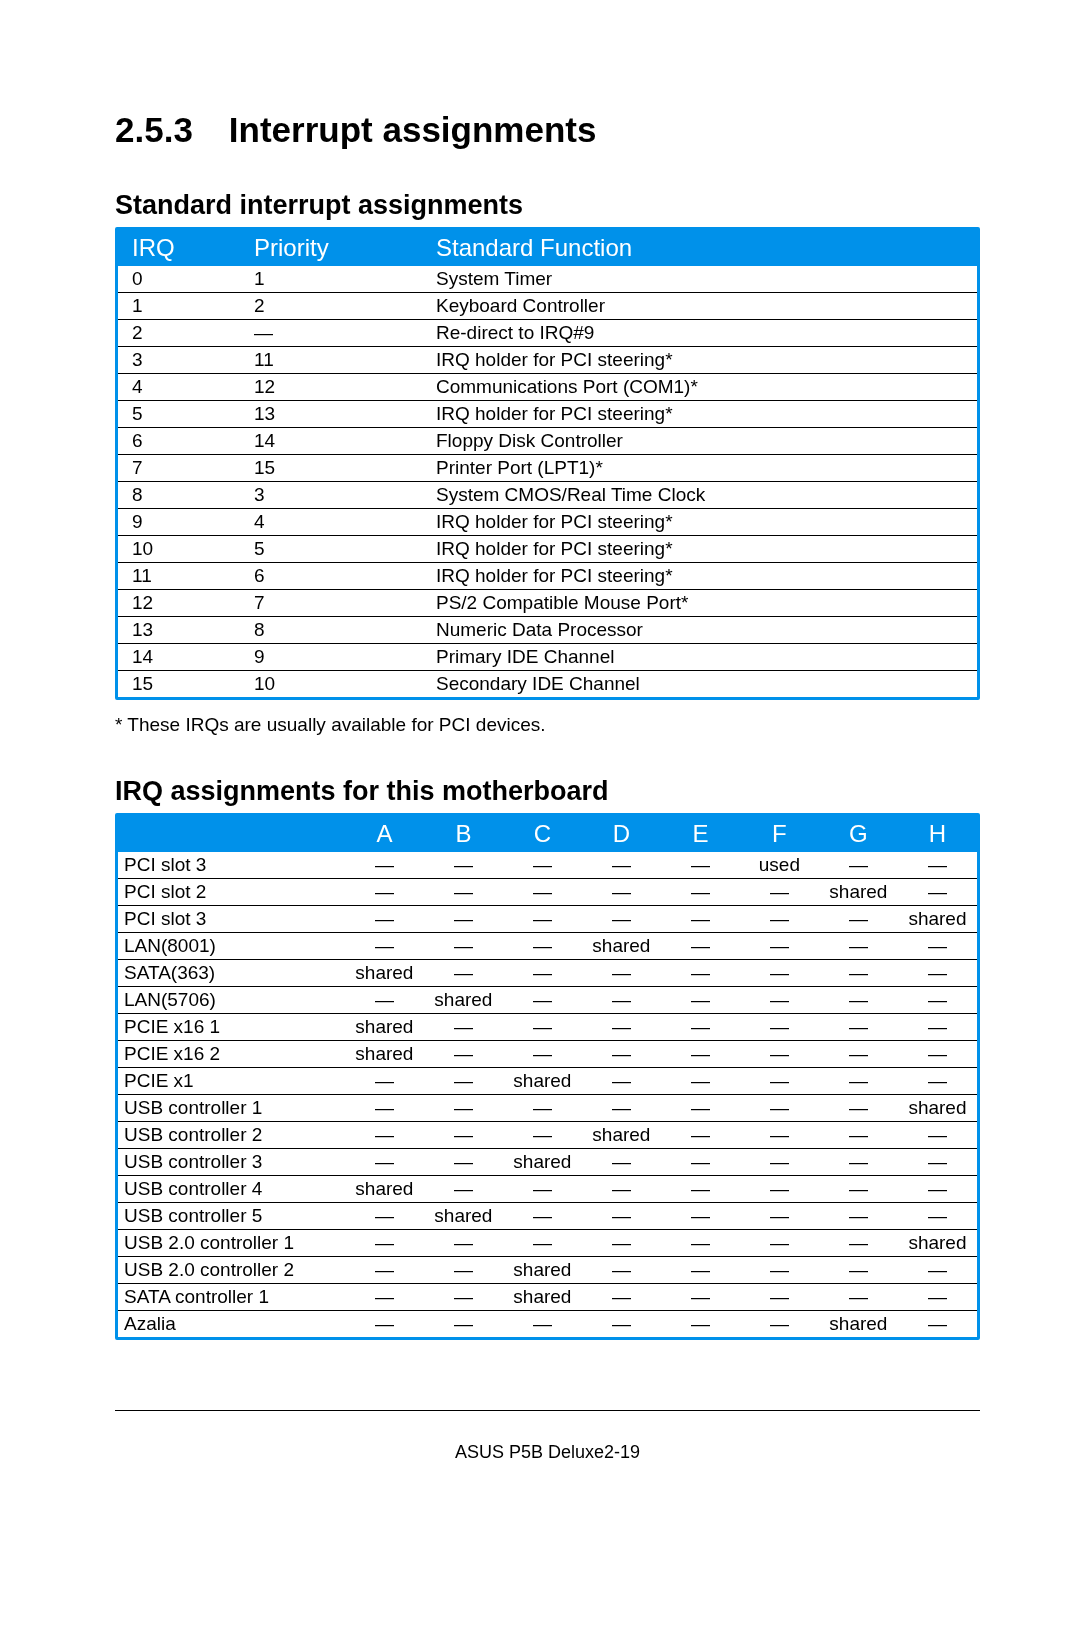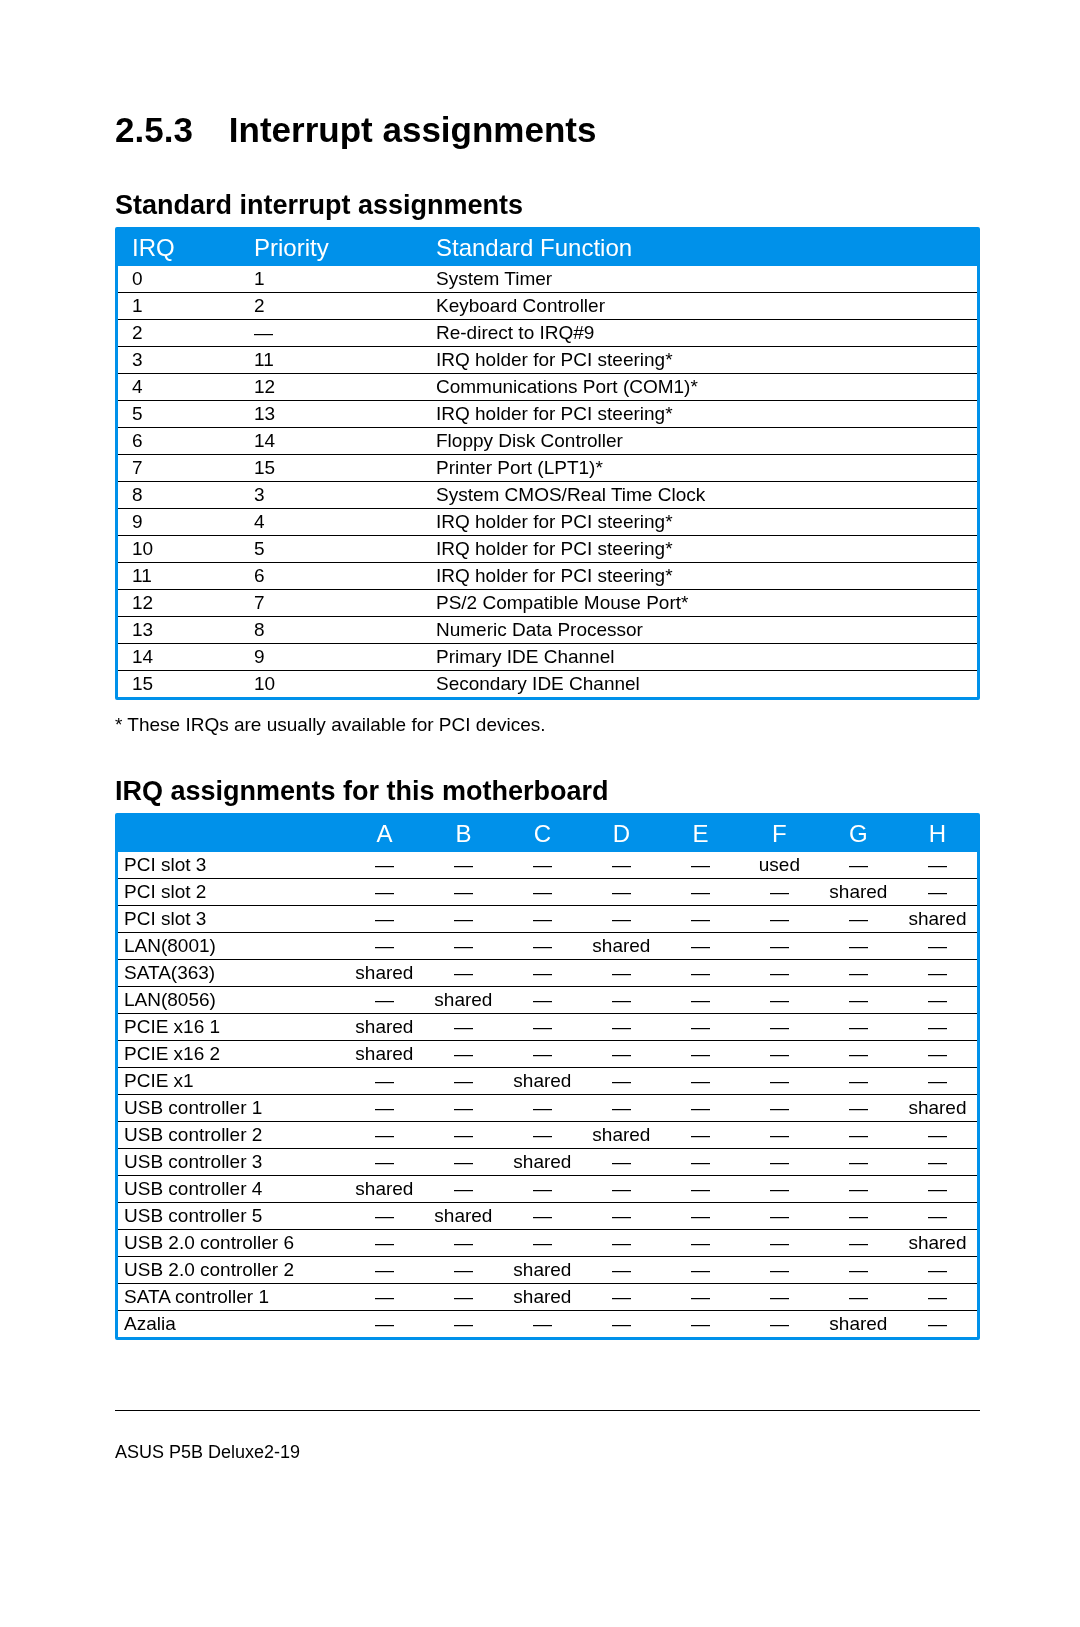--- a/index.html
+++ b/index.html
@@ -63,21 +63,21 @@
   .tbl2 .col-dev { width: 210px; }
   .tbl2 .col-ah { width: 78px; }
 
   .footer-rule {
     border: none;
     border-top: 1px solid #000;
     margin: 70px 0 6px 0;
   }
   .footer {
     display: flex;
-    justify-content: flex-start;
+    justify-content: center;
     font-size: 18px;
     margin-top: 31px;
   }
 </style>
 </head>
 <body>
 
 <div class="page">
 
   <div class="section-title">
@@ -246,21 +246,21 @@
             <td>shared</td>
             <td>—</td>
             <td>—</td>
             <td>—</td>
             <td>—</td>
             <td>—</td>
             <td>—</td>
             <td>—</td>
           </tr>
           <tr>
-            <td>LAN(8056)</td>
+            <td>LAN(5706)</td>
             <td>—</td>
             <td>shared</td>
             <td>—</td>
             <td>—</td>
             <td>—</td>
             <td>—</td>
             <td>—</td>
             <td>—</td>
           </tr>
           <tr>
@@ -345,21 +345,21 @@
             <td>—</td>
             <td>shared</td>
             <td>—</td>
             <td>—</td>
             <td>—</td>
             <td>—</td>
             <td>—</td>
             <td>—</td>
           </tr>
           <tr>
-            <td>USB 2.0 controller 6</td>
+            <td>USB 2.0 controller 1</td>
             <td>—</td>
             <td>—</td>
             <td>—</td>
             <td>—</td>
             <td>—</td>
             <td>—</td>
             <td>—</td>
             <td>shared</td>
           </tr>
           <tr>

